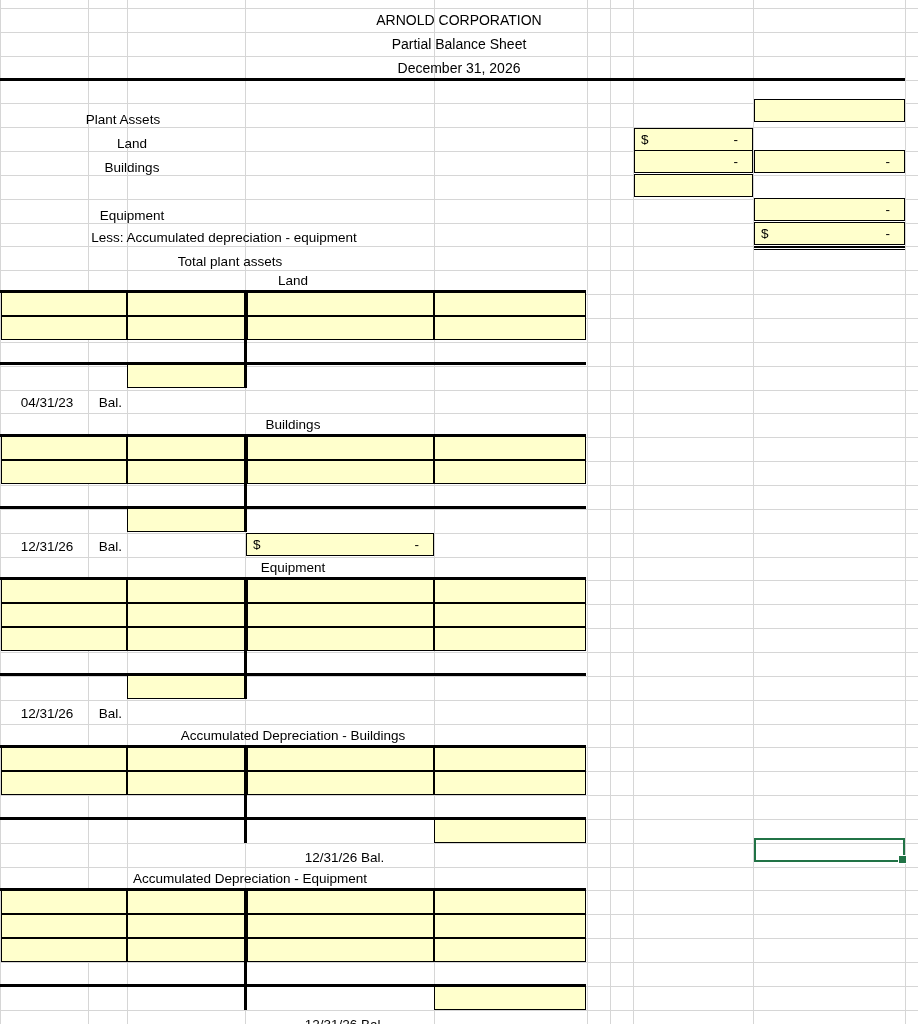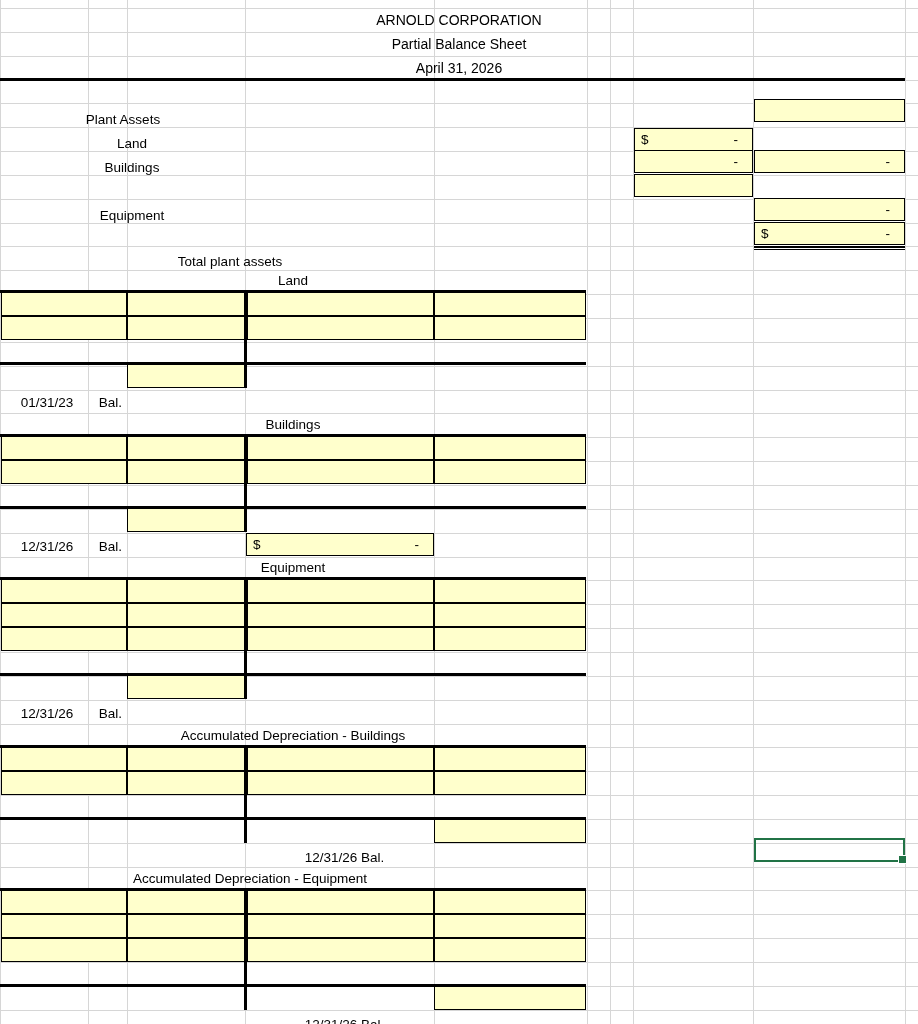--- a/index.html
+++ b/index.html
@@ -190,21 +190,21 @@
       <div class="gridline-h" style="top:890px"></div>
       <div class="gridline-h" style="top:914px"></div>
       <div class="gridline-h" style="top:938px"></div>
       <div class="gridline-h" style="top:962px"></div>
       <div class="gridline-h" style="top:986px"></div>
       <div class="gridline-h" style="top:1010px"></div>
     </div>
 
   <div class="doc-title" style="top:9px">ARNOLD CORPORATION</div>
   <div class="doc-title" style="top:33px">Partial Balance Sheet</div>
-  <div class="doc-title" style="top:57px">April 31, 2026</div>
+  <div class="doc-title" style="top:57px">December 31, 2026</div>
 
   <div class="rule" style="left:0px; top:78px; width:905px"></div>
 
   <div class="cell al pl4" style="left:1px; top:82px; width:240px; height:23px">Plant Assets</div>
 
   <div class="cell al pl22" style="left:1px; top:106px; width:240px; height:23px">Land</div>
   <div class="cell fill box" style="left:754px; top:99px; width:151px; height:23px"></div>
 
   <div class="cell al pl22" style="left:1px; top:130px; width:240px; height:23px">Buildings</div>
   <div class="cell fill box money" style="left:634px; top:128px; width:119px; height:23px">
@@ -215,20 +215,21 @@
   <div class="cell fill box money" style="left:634px; top:150px; width:119px; height:23px">
     <span class="amt">-</span>
   </div>
   <div class="cell fill box money" style="left:754px; top:150px; width:151px; height:23px">
     <span class="amt">-</span>
   </div>
 
   <div class="cell al pl22" style="left:1px; top:178px; width:240px; height:23px">Equipment</div>
   <div class="cell fill box" style="left:634px; top:174px; width:119px; height:23px"></div>
 
+  <div class="cell al pl16" style="left:1px; top:200px; width:430px; height:23px">Less:  Accumulated depreciation - equipment</div>
   <div class="cell fill box money" style="left:754px; top:198px; width:151px; height:23px">
     <span class="amt">-</span>
   </div>
 
   <div class="cell al pl34" style="left:1px; top:224px; width:430px; height:23px">Total plant assets</div>
   <div class="cell fill box money" style="left:754px; top:222px; width:151px; height:23px">
     <span class="dollar">$</span>
     <span class="amt">-</span>
   </div>
 
@@ -241,21 +242,21 @@
       <div class="cell fill box" style="left:1px; top:292px; width:126px; height:24px;"></div>
       <div class="cell fill box" style="left:127px; top:292px; width:118px; height:24px;"></div>
       <div class="cell fill box" style="left:247px; top:292px; width:187px; height:24px;"></div>
       <div class="cell fill box" style="left:434px; top:292px; width:152px; height:24px;"></div>
       <div class="cell fill box" style="left:1px; top:316px; width:126px; height:24px;"></div>
       <div class="cell fill box" style="left:127px; top:316px; width:118px; height:24px;"></div>
       <div class="cell fill box" style="left:247px; top:316px; width:187px; height:24px;"></div>
       <div class="cell fill box" style="left:434px; top:316px; width:152px; height:24px;"></div>
       <div class="vrule" style="left:244px; top:290px; height:74px;"></div>
       <div class="rule" style="left:0px; top:362px; width:586px;"></div>
-      <div class="cell al pl4" style="left:1px; top:365px; width:88px; height:24px;">01/31/23</div>
+      <div class="cell al pl4" style="left:1px; top:365px; width:88px; height:24px;">04/31/23</div>
       <div class="cell al pl4" style="left:89px; top:365px; width:39px; height:24px;">Bal.</div>
       <div class="cell fill box" style="left:127px; top:364px; width:118px; height:24px;"></div>
       <div class="vrule" style="left:244px; top:364px; height:24px;"></div>
       <div class="acct-title" style="left:0px; top:414px; width:586px;">Buildings</div>
       <div class="rule" style="left:0px; top:434px; width:586px;"></div>
       <div class="cell fill box" style="left:1px; top:436px; width:126px; height:24px;"></div>
       <div class="cell fill box" style="left:127px; top:436px; width:118px; height:24px;"></div>
       <div class="cell fill box" style="left:247px; top:436px; width:187px; height:24px;"></div>
       <div class="cell fill box" style="left:434px; top:436px; width:152px; height:24px;"></div>
       <div class="cell fill box" style="left:1px; top:460px; width:126px; height:24px;"></div>

